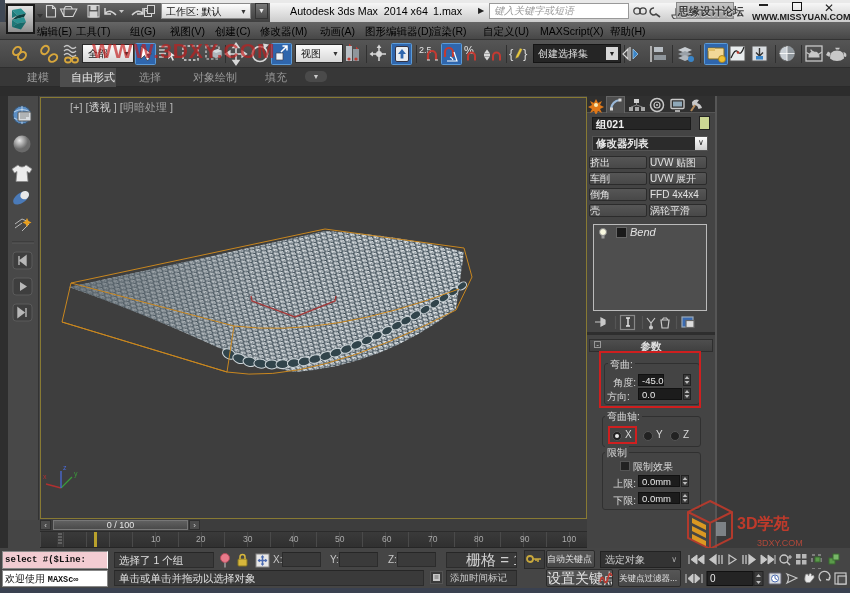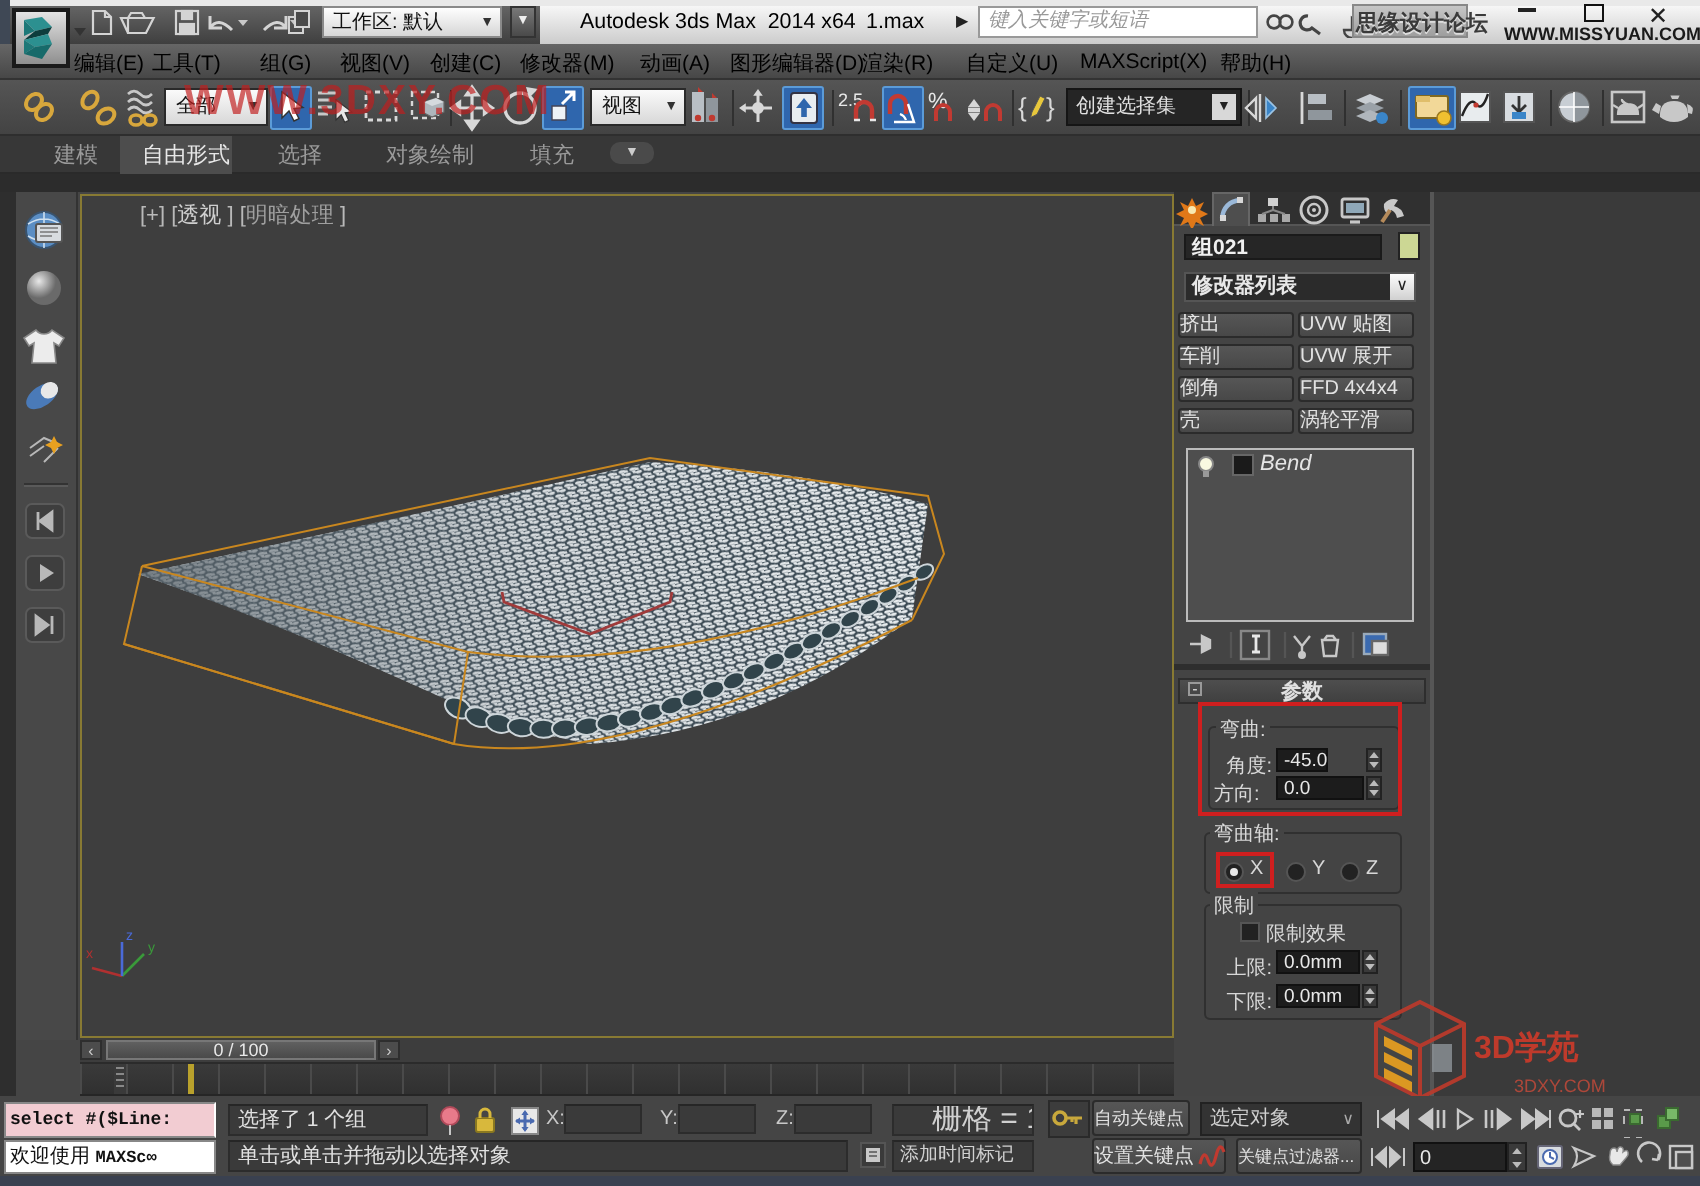--- a/index.html
+++ b/index.html
@@ -369,20 +369,32 @@
   <div class="ab" style="left:13px;top:1px;width:135px;height:10px;background:linear-gradient(#606060,#4a4a4a);border:1px solid #777;color:#e8e8e8;font-size:9px;line-height:9px;text-align:center;box-sizing:border-box">0 / 100</div>
   <div class="ab" style="left:149px;top:1px;width:11px;height:10px;background:#4c4c4c;border:1px solid #2e2e2e;color:#ccc;font-size:8px;line-height:9px;text-align:center;box-sizing:border-box">›</div>
 </div>
 <div class="ab" id="trackbar" style="left:40px;top:532px;width:547px;height:16px;background:repeating-linear-gradient(90deg,#4a4a4a 0,#4a4a4a 1px,transparent 1px,transparent 23px),linear-gradient(#3a3a3a,#303030);border-bottom:1px solid #262626;box-sizing:border-box;overflow:hidden">
   <div class="ab" style="left:17px;top:0;width:6px;height:15px;background:#3a3a3a">
         <svg width="6" height="15">
           <path d="M1 2 h4 M1 5 h4 M1 8 h4 M1 11 h4" stroke="#888" stroke-width="1"></path>
         </svg>
       </div>
   <div class="ab" style="left:54px;top:0;width:3px;height:15px;background:#b9a12c"></div>
+  <div class="ab" style="left:0;top:2px;width:547px;height:12px;font-size:8.5px;color:#aaa">
+    <span class="ab" style="left:111px">10</span>
+        <span class="ab" style="left:156px">20</span>
+        <span class="ab" style="left:203px">30</span>
+        <span class="ab" style="left:249px">40</span>
+        <span class="ab" style="left:295px">50</span>
+        <span class="ab" style="left:342px">60</span>
+        <span class="ab" style="left:388px">70</span>
+        <span class="ab" style="left:434px">80</span>
+        <span class="ab" style="left:480px">90</span>
+        <span class="ab" style="left:522px">100</span>
+  </div>
 </div>
 
 <div class="ab" id="panel" style="left:587px;top:96px;width:129px;height:452px;background:#444">
 
   <div class="ab" style="left:0;top:0;width:129px;height:17px;background:#303030;border-bottom:1px solid #555;box-sizing:border-box"></div>
   <div class="ab" style="left:19px;top:0;width:19px;height:17px;background:#4e4e4e;border:1px solid #666;border-bottom:none;box-sizing:border-box"></div>
   <svg class="ab" style="left:0;top:0" width="129" height="18">
     <g>
       <path d="M9 3 l2 4 l4 -2 l-2 4 l4 2 l-4 2 l2 4 l-4 -2 l-2 4 l-2 -4 l-4 2 l2 -4 l-4 -2 l4 -2 l-2 -4 l4 2 z" fill="#e07818"></path>
       <circle cx="9" cy="9" r="2" fill="#f8e8b0"></circle>
@@ -578,21 +590,21 @@
   </svg>
 
   <div class="fld" style="left:114px;top:22px;width:310px;height:16px;color:#e0e0e0;font-size:10.5px;line-height:14px;padding-left:4px">单击或单击并拖动以选择对象</div>
   <div class="ab" style="left:430px;top:23px;width:13px;height:13px;background:#3a3a3a;border:1px solid #555;box-sizing:border-box">
         <svg width="11" height="11">
           <rect x="2" y="2" width="7" height="7" fill="#c8c8c8"></rect>
           <path d="M3.5 4 h4 M3.5 6 h4" stroke="#555" stroke-width="0.8"></path>
         </svg>
       </div>
   <div class="fld" style="left:446px;top:22px;width:71px;height:16px;color:#d0d0d0;font-size:9.5px;line-height:14px;padding-left:3px">添加时间标记</div>
-  <div class="btn" style="left:546px;top:21px;width:67px;height:18px;font-size:10px;line-height:17px">设置关键点</div>
+  <div class="btn" style="left:546px;top:21px;width:67px;height:18px;font-size:14px;line-height:17px">设置关键点</div>
   <svg class="ab" style="left:598px;top:22px" width="18" height="16">
         <path d="M2 12 q2 -8 4 -2 t4 -2 t4 -2" stroke="#c03a30" stroke-width="1.6" fill="none"></path>
       </svg>
   <div class="btn" style="left:618px;top:21px;width:63px;height:18px;font-size:8.5px;line-height:17px;white-space:nowrap;overflow:hidden">关键点过滤器...</div>
 
   <svg class="ab" style="left:683px;top:21px" width="165" height="19">
     <g fill="#c8c8c8" stroke="#c8c8c8">
       <path d="M3 5 v9 M10 5 l-5 4.5 l5 4.5 z M12 5 l5 4.5 l-5 4.5 z M19 5 v9" stroke-width="1"></path>
     </g>
     <rect x="24" y="2.5" width="46" height="14" fill="#242424" stroke="#111"></rect>

